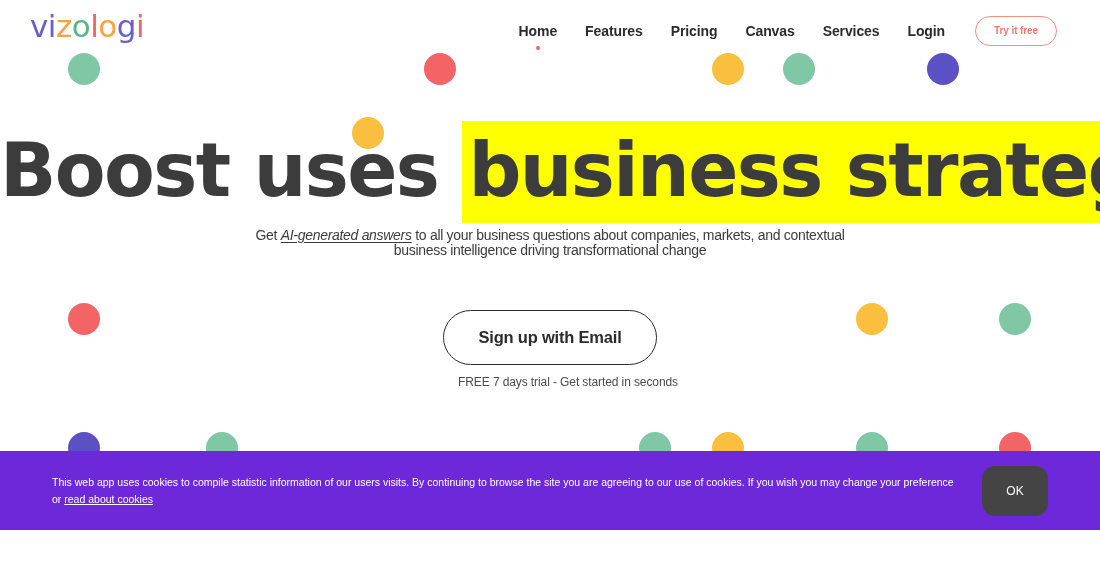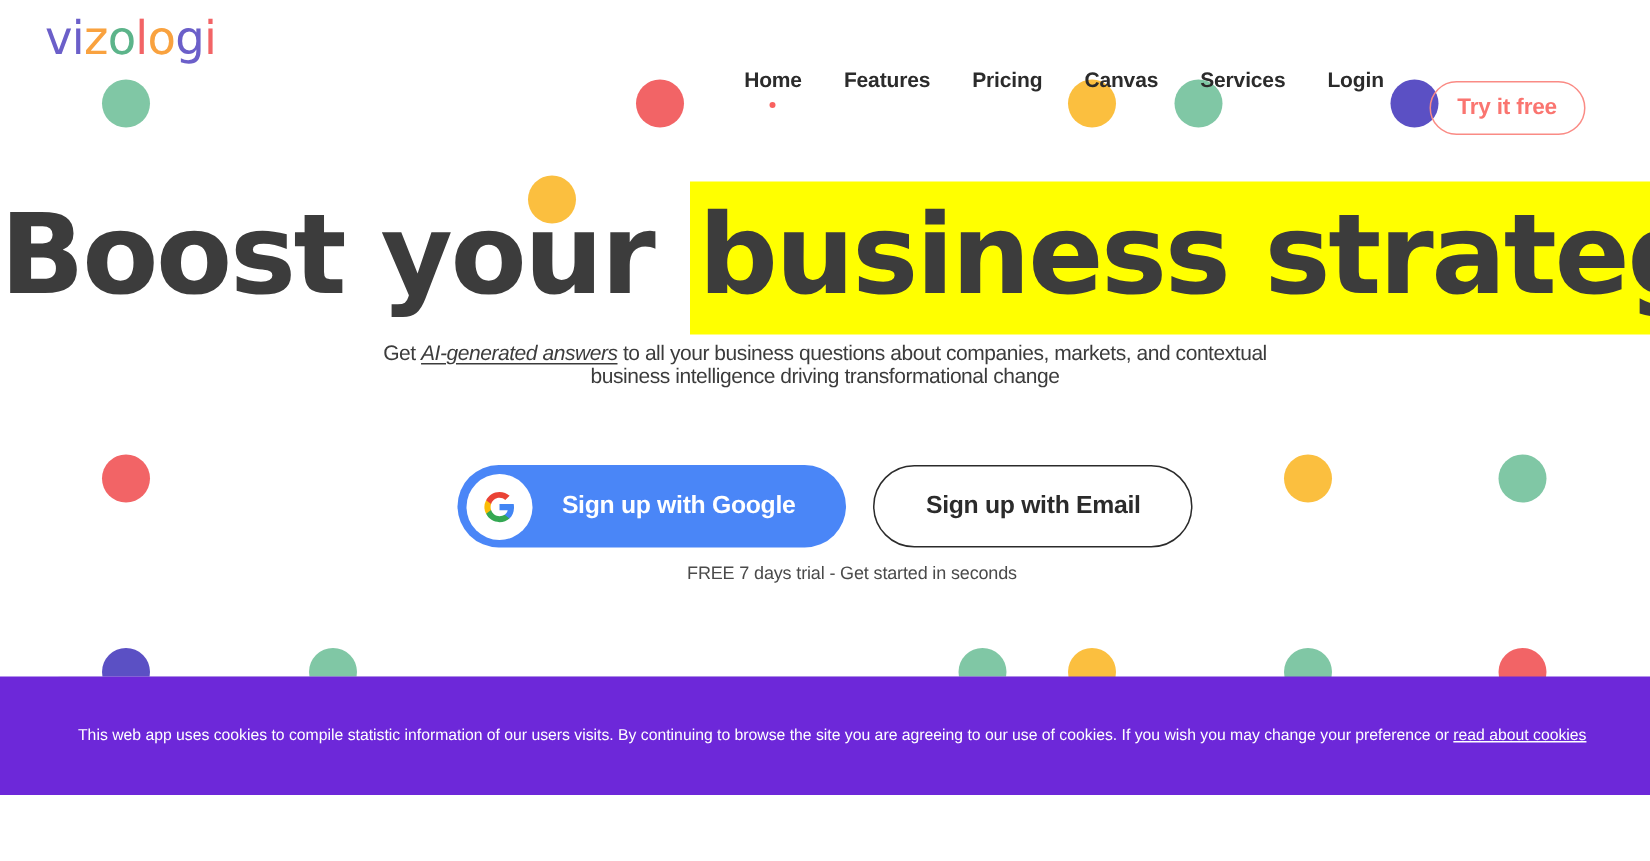--- a/index.html
+++ b/index.html
@@ -39,24 +39,23 @@
   }
   .nav a.active::after {
     content: ""; position: absolute; left: 50%; transform: translateX(-50%);
     bottom: -11px; width: 4px; height: 4px; border-radius: 50%;
     background: #f9615f;
   }
   .try-btn {
     margin-left: 16px;
     border: 1.5px solid #fa8b85; color: #fa7570;
     border-radius: 22px; padding: 8px 18px 9px;
-    font-size: 15px; font-weight: 700; background: transparent;
+    font-size: 10px; font-weight: 700; background: transparent;
     cursor: pointer; white-space: nowrap; letter-spacing: -0.1px;
     font-family: "Liberation Sans", sans-serif;
-    margin-top: 38px;
   }
 
   
   .hero { position: absolute; top: 0; left: 0; width: 1100px; }
   .headline {
     position: absolute; top: 133px; left: 0; width: 1100px;
     text-align: center;
     font-size: 74px; font-weight: 700; color: #3c3c3c;
     letter-spacing: -1.6px; line-height: 1; white-space: nowrap;
     font-family: "DejaVu Sans", sans-serif;
@@ -193,36 +192,25 @@
         <a href="#">Features</a>
         <a href="#">Pricing</a>
         <a href="#">Canvas</a>
         <a href="#">Services</a>
         <a href="#">Login</a>
         <button class="try-btn" style="color: rgb(250, 117, 112);">Try it free</button>
       </nav>
   </div>
 
   <div class="hero">
-    <h1 class="headline"><span>Boost your </span><span class="hl">business strategy</span></h1>
+    <h1 class="headline"><span>Boost uses </span><span class="hl">business strategy</span></h1>
 
     <p class="subtitle"><span>Get </span><em>AI-generated answers</em><span> to all your business questions about companies, markets, and contextual business intelligence driving transformational change</span></p>
 
     <div class="cta-row">
-      <button class="btn-google">
-        <span class="g-circle">
-          <svg width="22" height="22" viewBox="0 0 48 48" aria-hidden="true">
-            <path fill="#4285F4" d="M45.1 24.5c0-1.6-.15-3.2-.42-4.7H24v9h11.9c-.5 2.7-2.05 5-4.36 6.55v5.4h7.04c4.12-3.8 6.5-9.4 6.5-16.25z"></path>
-            <path fill="#34A853" d="M24 46c5.9 0 10.85-1.95 14.46-5.3l-7.04-5.4c-1.96 1.3-4.46 2.1-7.42 2.1-5.7 0-10.52-3.85-12.25-9.02H4.5v5.6C8.1 41.2 15.45 46 24 46z"></path>
-            <path fill="#FBBC05" d="M11.75 28.38A13.2 13.2 0 0 1 11.05 24c0-1.52.26-3 .7-4.38v-5.6H4.5A22 22 0 0 0 2 24c0 3.55.85 6.9 2.5 9.98l7.25-5.6z"></path>
-            <path fill="#EA4335" d="M24 10.6c3.22 0 6.1 1.1 8.37 3.28l6.25-6.25C34.84 4.1 29.9 2 24 2 15.45 2 8.1 6.8 4.5 14.02l7.25 5.6C13.48 14.45 18.3 10.6 24 10.6z"></path>
-          </svg>
-        </span>
-        <span>Sign up with Google</span>
-      </button>
       <button class="btn-email">Sign up with Email</button>
     </div>
 
     <div class="trial-note">FREE 7 days trial - Get started in seconds</div>
   </div>
 
   <div class="mockup">
     <div class="mockup-bar">
       <i></i>
       <i></i>
@@ -270,15 +258,16 @@
         <span class="av"></span>
         <span class="m-caret"></span>
       </div>
     </div>
   </div>
 
   <div class="how-title">Here's how it works</div>
 
   <div class="cookie">
     <div class="cookie-text"><span>This web app uses cookies to compile statistic information of our users visits. By continuing to browse the site you are agreeing to our use of cookies. If you wish you may change your preference or </span><a href="#">read about cookies</a></div>
+    <button class="cookie-ok">OK</button>
   </div>
 
 </div>
 
 </body></html>

